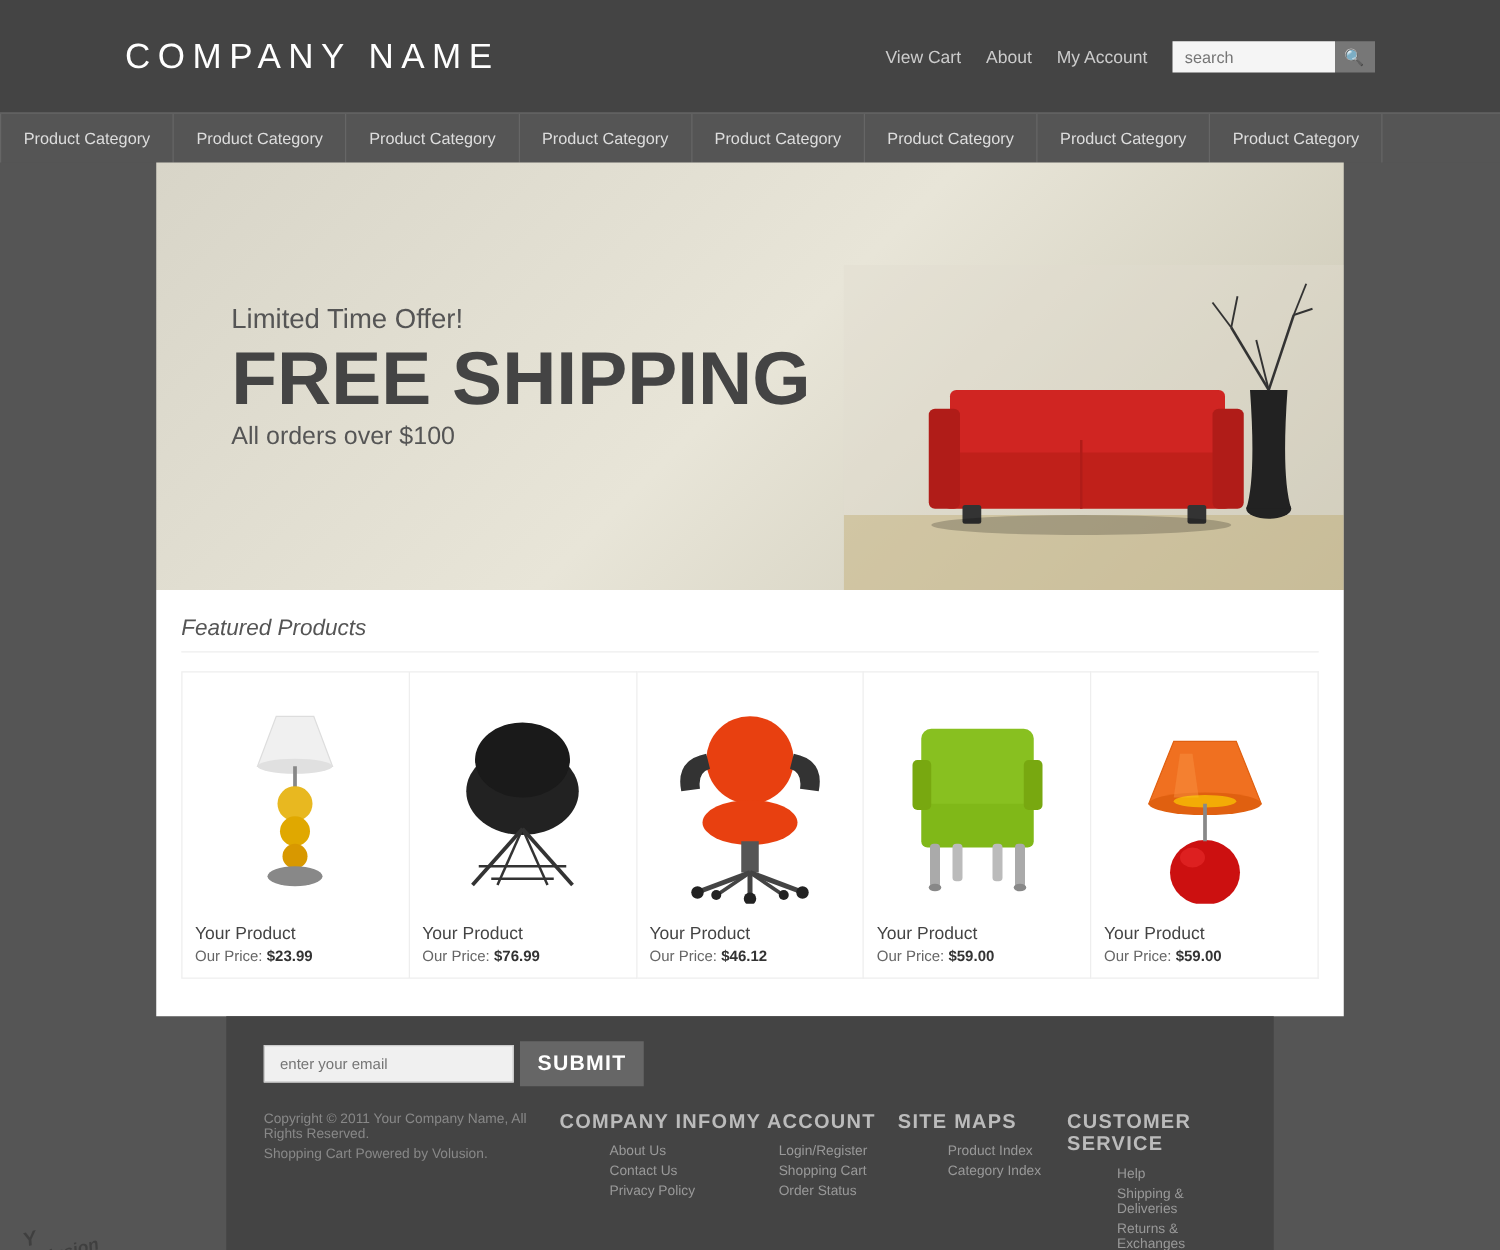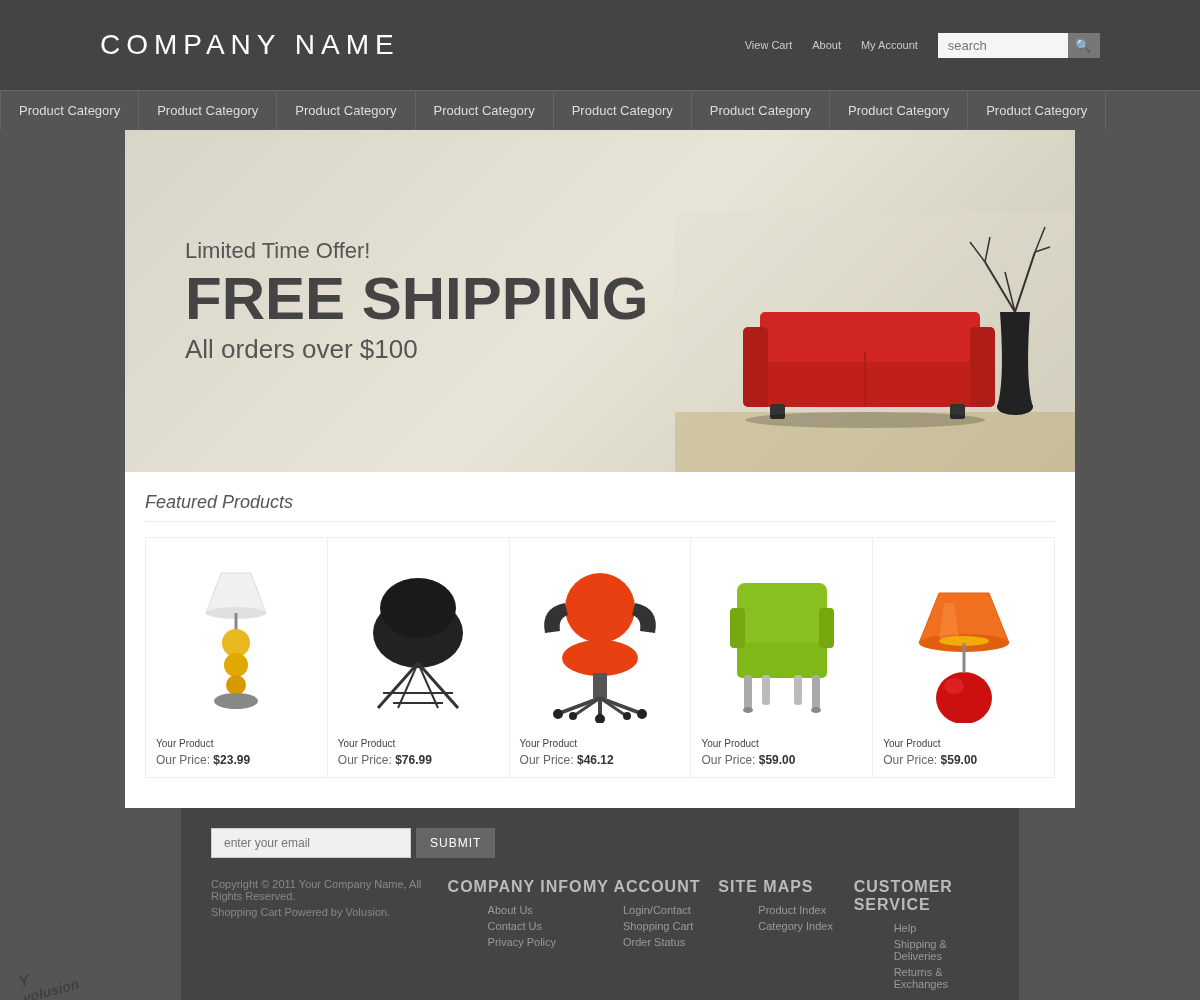--- a/index.html
+++ b/index.html
@@ -21,21 +21,21 @@
       font-weight: 300;
       text-transform: uppercase;
     }
     #header-right {
       display: flex;
       align-items: center;
       gap: 20px;
     }
     .header-link {
       color: #ccc;
-      font-size: 11px;
+      font-size: 14px;
       text-decoration: none;
       cursor: pointer;
     }
     #search-form {
       display: flex;
       align-items: center;
     }
     #search-input {
       background: #f5f5f5;
       border: none;
@@ -91,21 +91,21 @@
       margin-bottom: 5px;
     }
     #banner-title {
       font-size: 60px;
       color: #444;
       font-weight: bold;
       line-height: 1.0;
       text-transform: uppercase;
     }
     #banner-desc {
-      font-size: 26px;
+      font-size: 20px;
       color: #555;
       margin-top: 5px;
     }
     #banner-image {
       position: absolute;
       right: 0;
       bottom: 0;
       width: 440px;
       height: 270px;
       display: flex;
@@ -143,21 +143,21 @@
     .product-card + .product-card { border-left: none; }
     .product-image-area {
       width: 100%;
       height: 180px;
       display: flex;
       align-items: center;
       justify-content: center;
       margin-bottom: 10px;
     }
     .product-name {
-      font-size: 10px;
+      font-size: 14px;
       color: #444;
       margin-bottom: 4px;
     }
     .product-price {
       font-size: 12px;
       color: #666;
     }
     .product-price strong {
       color: #333;
     }
@@ -182,22 +182,22 @@
       font-size: 12px;
       color: #999;
       width: 200px;
       outline: none;
     }
     #submit-btn {
       background: #666;
       color: #fff;
       border: none;
       padding: 8px 14px;
-      font-size: 12px;
-      font-weight: normal;
+      font-size: 17px;
+      font-weight: bold;
       cursor: pointer;
       letter-spacing: 1px;
     }
     #footer-columns {
       display: flex;
       gap: 0;
       margin-bottom: 15px;
     }
     .footer-col {
       flex: 1;
@@ -464,21 +464,21 @@
       </div>
       <div id="footer-columns" style="flex:3; display:flex; gap:0;">
       <div class="footer-col">
             <div class="footer-col-title">COMPANY INFO</div>
             <a class="footer-link">About Us</a>
             <a class="footer-link">Contact Us</a>
             <a class="footer-link">Privacy Policy</a>
           </div>
           <div class="footer-col">
             <div class="footer-col-title">MY ACCOUNT</div>
-            <a class="footer-link">Login/Contact</a>
+            <a class="footer-link">Login/Register</a>
             <a class="footer-link">Shopping Cart</a>
             <a class="footer-link">Order Status</a>
           </div>
           <div class="footer-col">
             <div class="footer-col-title">SITE MAPS</div>
             <a class="footer-link">Product Index</a>
             <a class="footer-link">Category Index</a>
           </div>
           <div class="footer-col">
             <div class="footer-col-title">CUSTOMER SERVICE</div>

